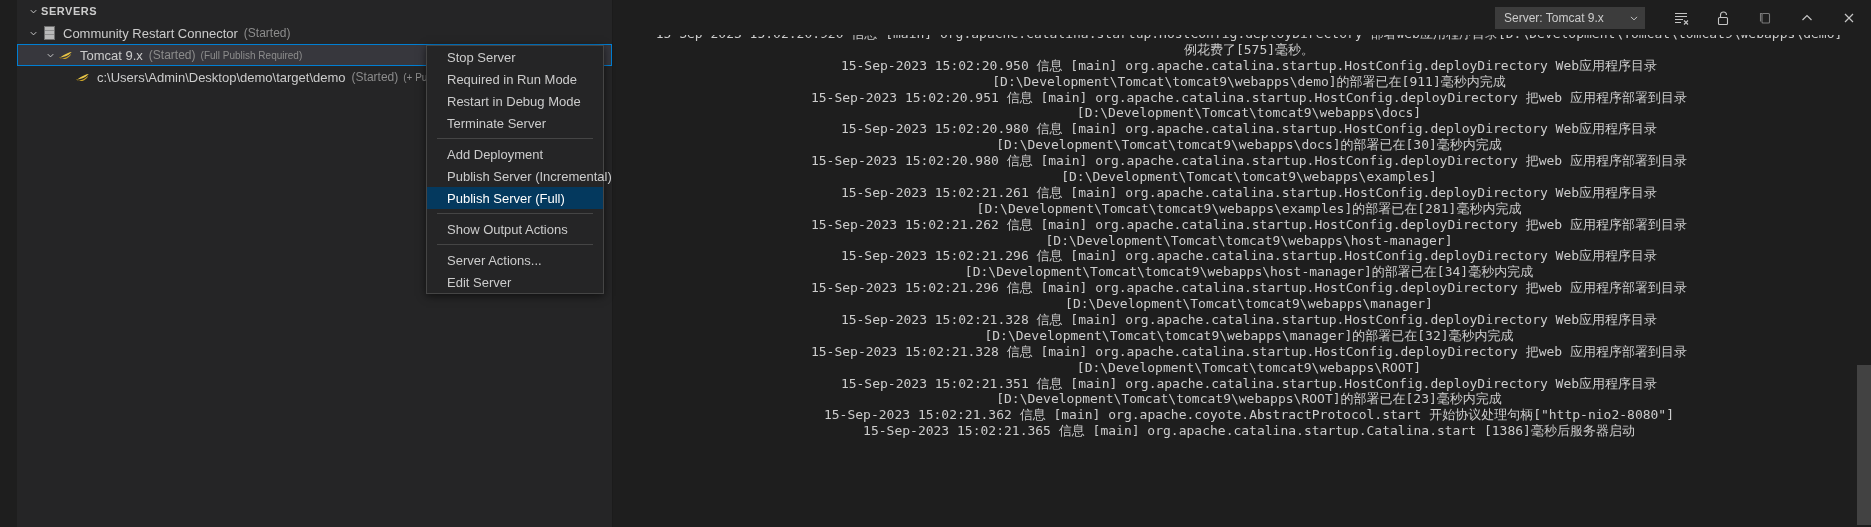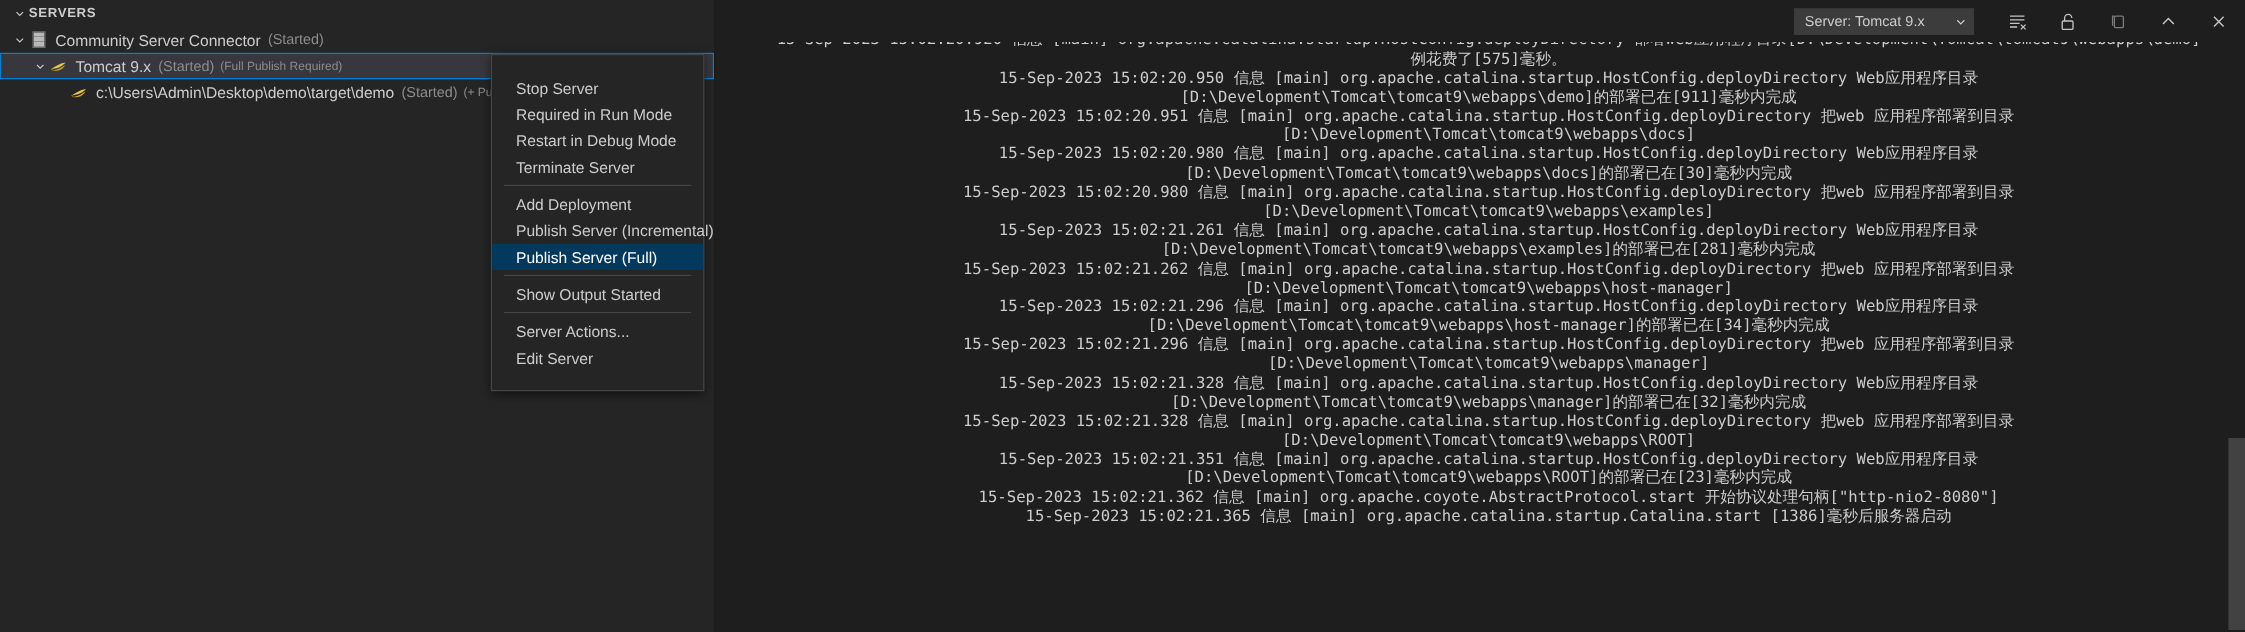--- a/index.html
+++ b/index.html
@@ -11,20 +11,21 @@
   }
   #app { position: relative; width: 1871px; height: 527px; display: flex; }
 
   
   .explorer {
     width: 596px; height: 527px;
     background: #252526;
     position: relative;
     flex: 0 0 596px;
     border-right: 1px solid #1b1b1b;
+    margin-left: 17px;
   }
   .section-header {
     height: 22px;
     display: flex; align-items: center;
     padding-left: 8px;
     font-size: 11px; font-weight: bold;
     letter-spacing: .55px;
     color: #cccccc;
     text-transform: uppercase;
     user-select: none;
@@ -69,21 +70,21 @@
   }
 
   
   .context-menu {
     position: absolute;
     left: 409px; top: 45px;
     width: 178px;
     background: #252526;
     border: 1px solid #454545;
     box-shadow: 0 2px 8px rgba(0,0,0,.6);
-    padding: 16px 0;
+    padding: 0 0;
     z-index: 40;
   }
   .menu-item {
     height: 22px;
     display: flex; align-items: center;
     padding: 0 20px;
     color: #cccccc;
     font-size: 13px;
     white-space: nowrap;
     cursor: default;
@@ -190,21 +191,21 @@
         <div class="row">
           <span class="indent" style="width: 8px;"></span>
           <span class="twisty">
             <svg width="11" height="11" viewBox="0 0 16 16">
               <path d="M4 6l4 4 4-4" stroke="#cccccc" stroke-width="1.4" fill="none"></path>
             </svg>
           </span>
           <span class="row-icon">
             <span class="ic-server"></span>
           </span>
-          <span class="label">Community Server Connector</span>
+          <span class="label">Community Restart Connector</span>
           <span class="sub">(Started)</span>
         </div>
         <div class="row selected">
           <span class="indent" style="width: 25px;"></span>
           <span class="twisty">
             <svg width="11" height="11" viewBox="0 0 16 16">
               <path d="M4 6l4 4 4-4" stroke="#cccccc" stroke-width="1.4" fill="none"></path>
             </svg>
           </span>
           <span class="row-icon">
@@ -237,21 +238,21 @@
     <div class="context-menu" id="ctxmenu">
         <div class="menu-item">Stop Server</div>
         <div class="menu-item">Required in Run Mode</div>
         <div class="menu-item">Restart in Debug Mode</div>
         <div class="menu-item">Terminate Server</div>
         <div class="menu-sep"></div>
         <div class="menu-item">Add Deployment</div>
         <div class="menu-item">Publish Server (Incremental)</div>
         <div class="menu-item active">Publish Server (Full)</div>
         <div class="menu-sep"></div>
-        <div class="menu-item">Show Output Started</div>
+        <div class="menu-item">Show Output Actions</div>
         <div class="menu-sep"></div>
         <div class="menu-item">Server Actions...</div>
         <div class="menu-item">Edit Server</div>
       </div>
   </div>
 
   <div class="panel">
 
     <div class="panel-header">
 

